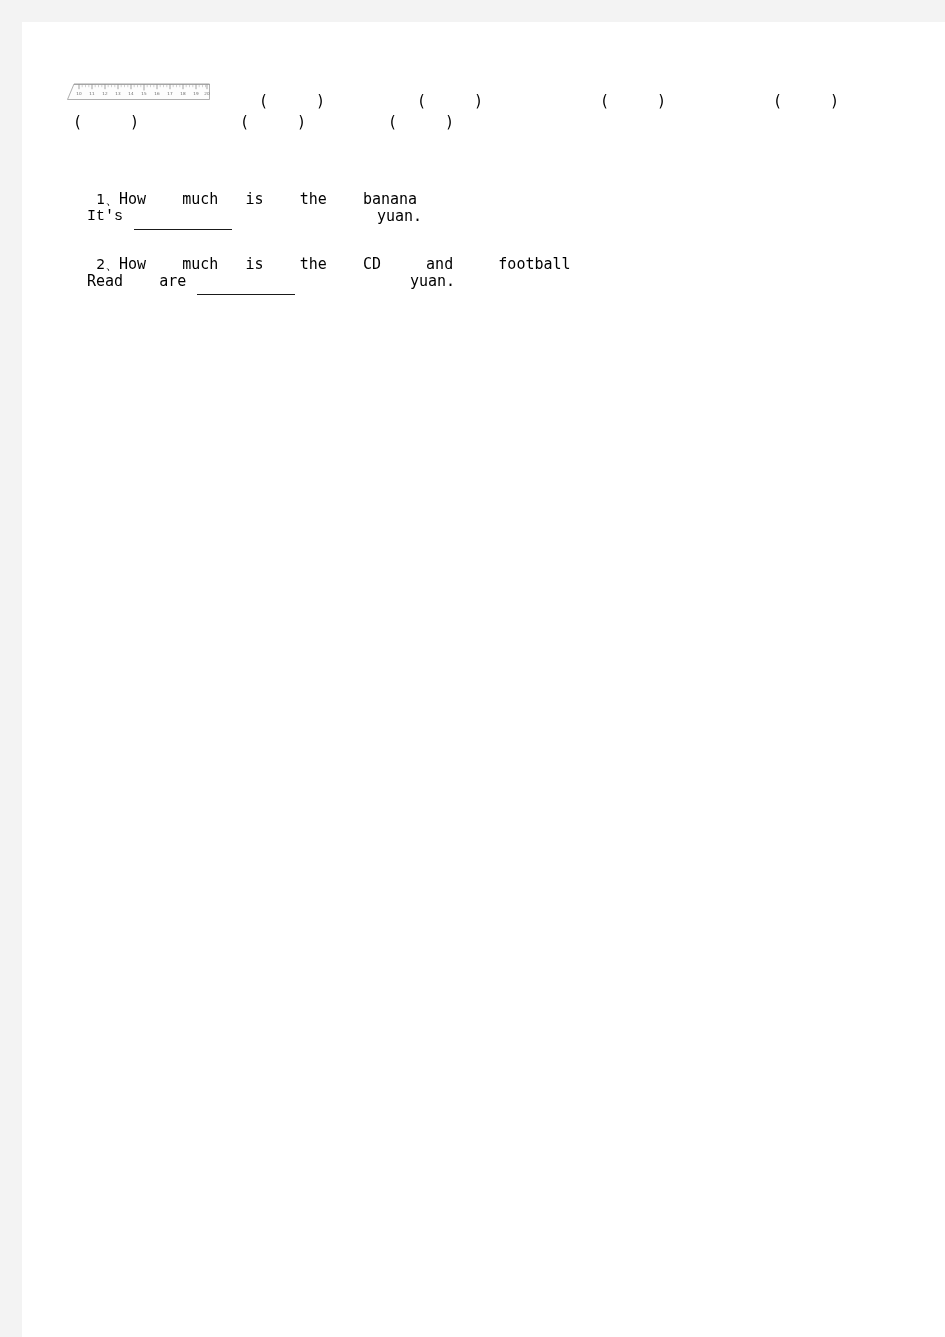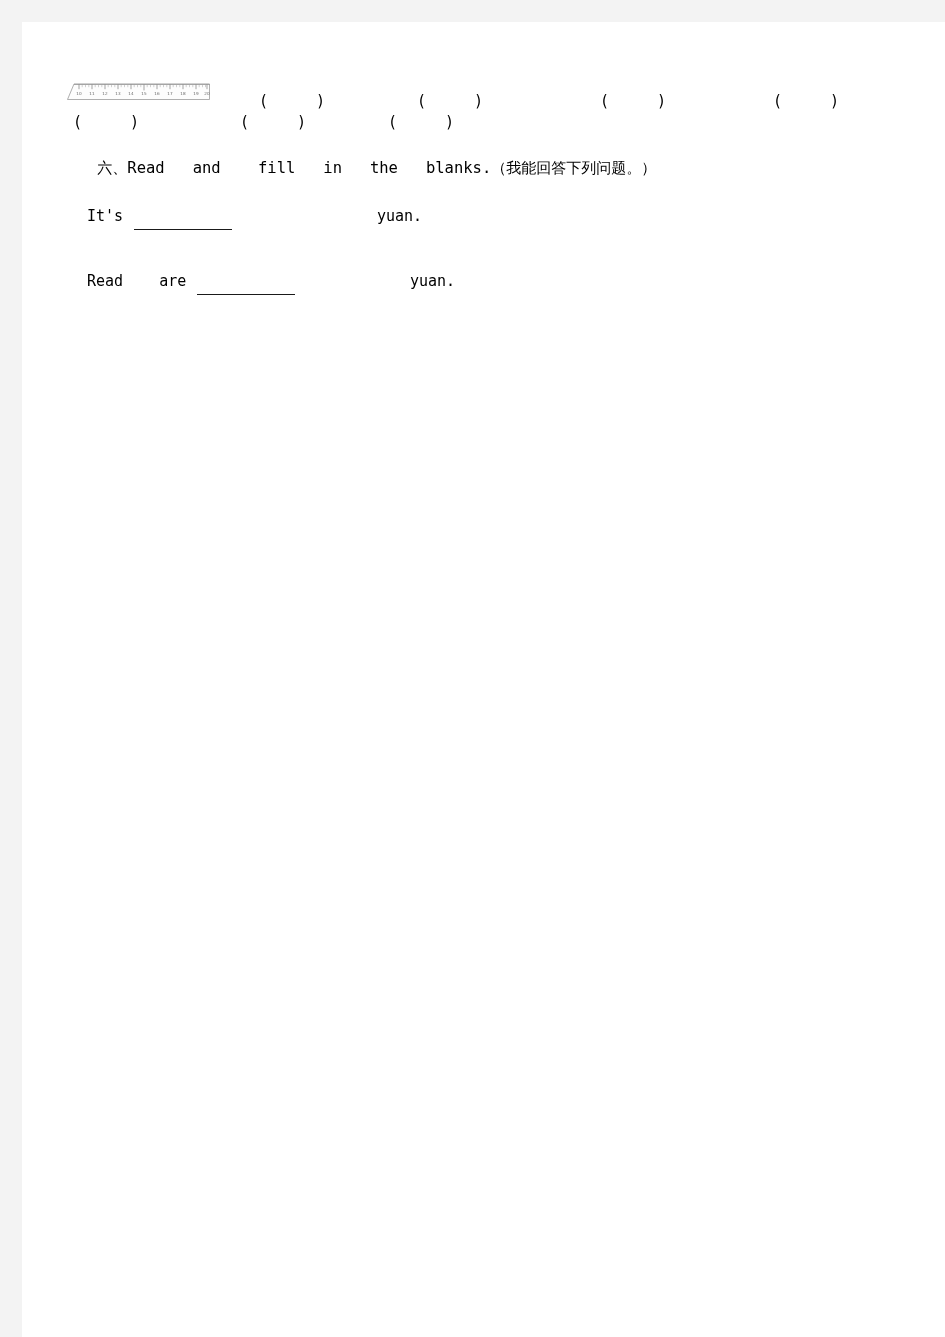--- a/index.html
+++ b/index.html
@@ -165,31 +165,34 @@
 
   <div class="paren" style="left:51px; top:93px;">(</div>
   <div class="paren" style="left:108px; top:93px;">)</div>
 
   <div class="paren" style="left:218px; top:93px;">(</div>
   <div class="paren" style="left:275px; top:93px;">)</div>
 
   <div class="paren" style="left:366px; top:93px;">(</div>
   <div class="paren" style="left:423px; top:93px;">)</div>
 
-  <div class="heading" style="left:38px; top:123px;">
-    <span class="cjk">六、</span><span>Read   and    fill   in   the   blanks.</span><span class="cjk">（我能回答下列问题。）</span>
+
+  <div class="qtext" style="left:38px; top:155px;">
+    <span class="num-cjk">1、</span><span>How    much   is    the    banana</span>
   </div>
 
-
-  <div class="qtext" style="left:65px; top:187px;">It's</div>
+  <div class="qtext" style="left:65px; top:187px;font-family:Liberation Mono, monospace;">It's</div>
 
   <div class="blank-line" style="left:112px; top:207px; width:98px;"></div>
 
   <div class="qtext" style="left:355px; top:187px;">yuan.</div>
 
+  <div class="qtext" style="left:38px; top:220px;">
+    <span class="num-cjk">2、</span><span>How    much   is    the    CD     and     football</span>
+  </div>
 
   <div class="qtext" style="left:65px; top:252px;">Read    are</div>
 
   <div class="blank-line" style="left:175px; top:272px; width:98px;"></div>
 
   <div class="qtext" style="left:388px; top:252px;">yuan.</div>
 
 </div>
 
 </body></html>

